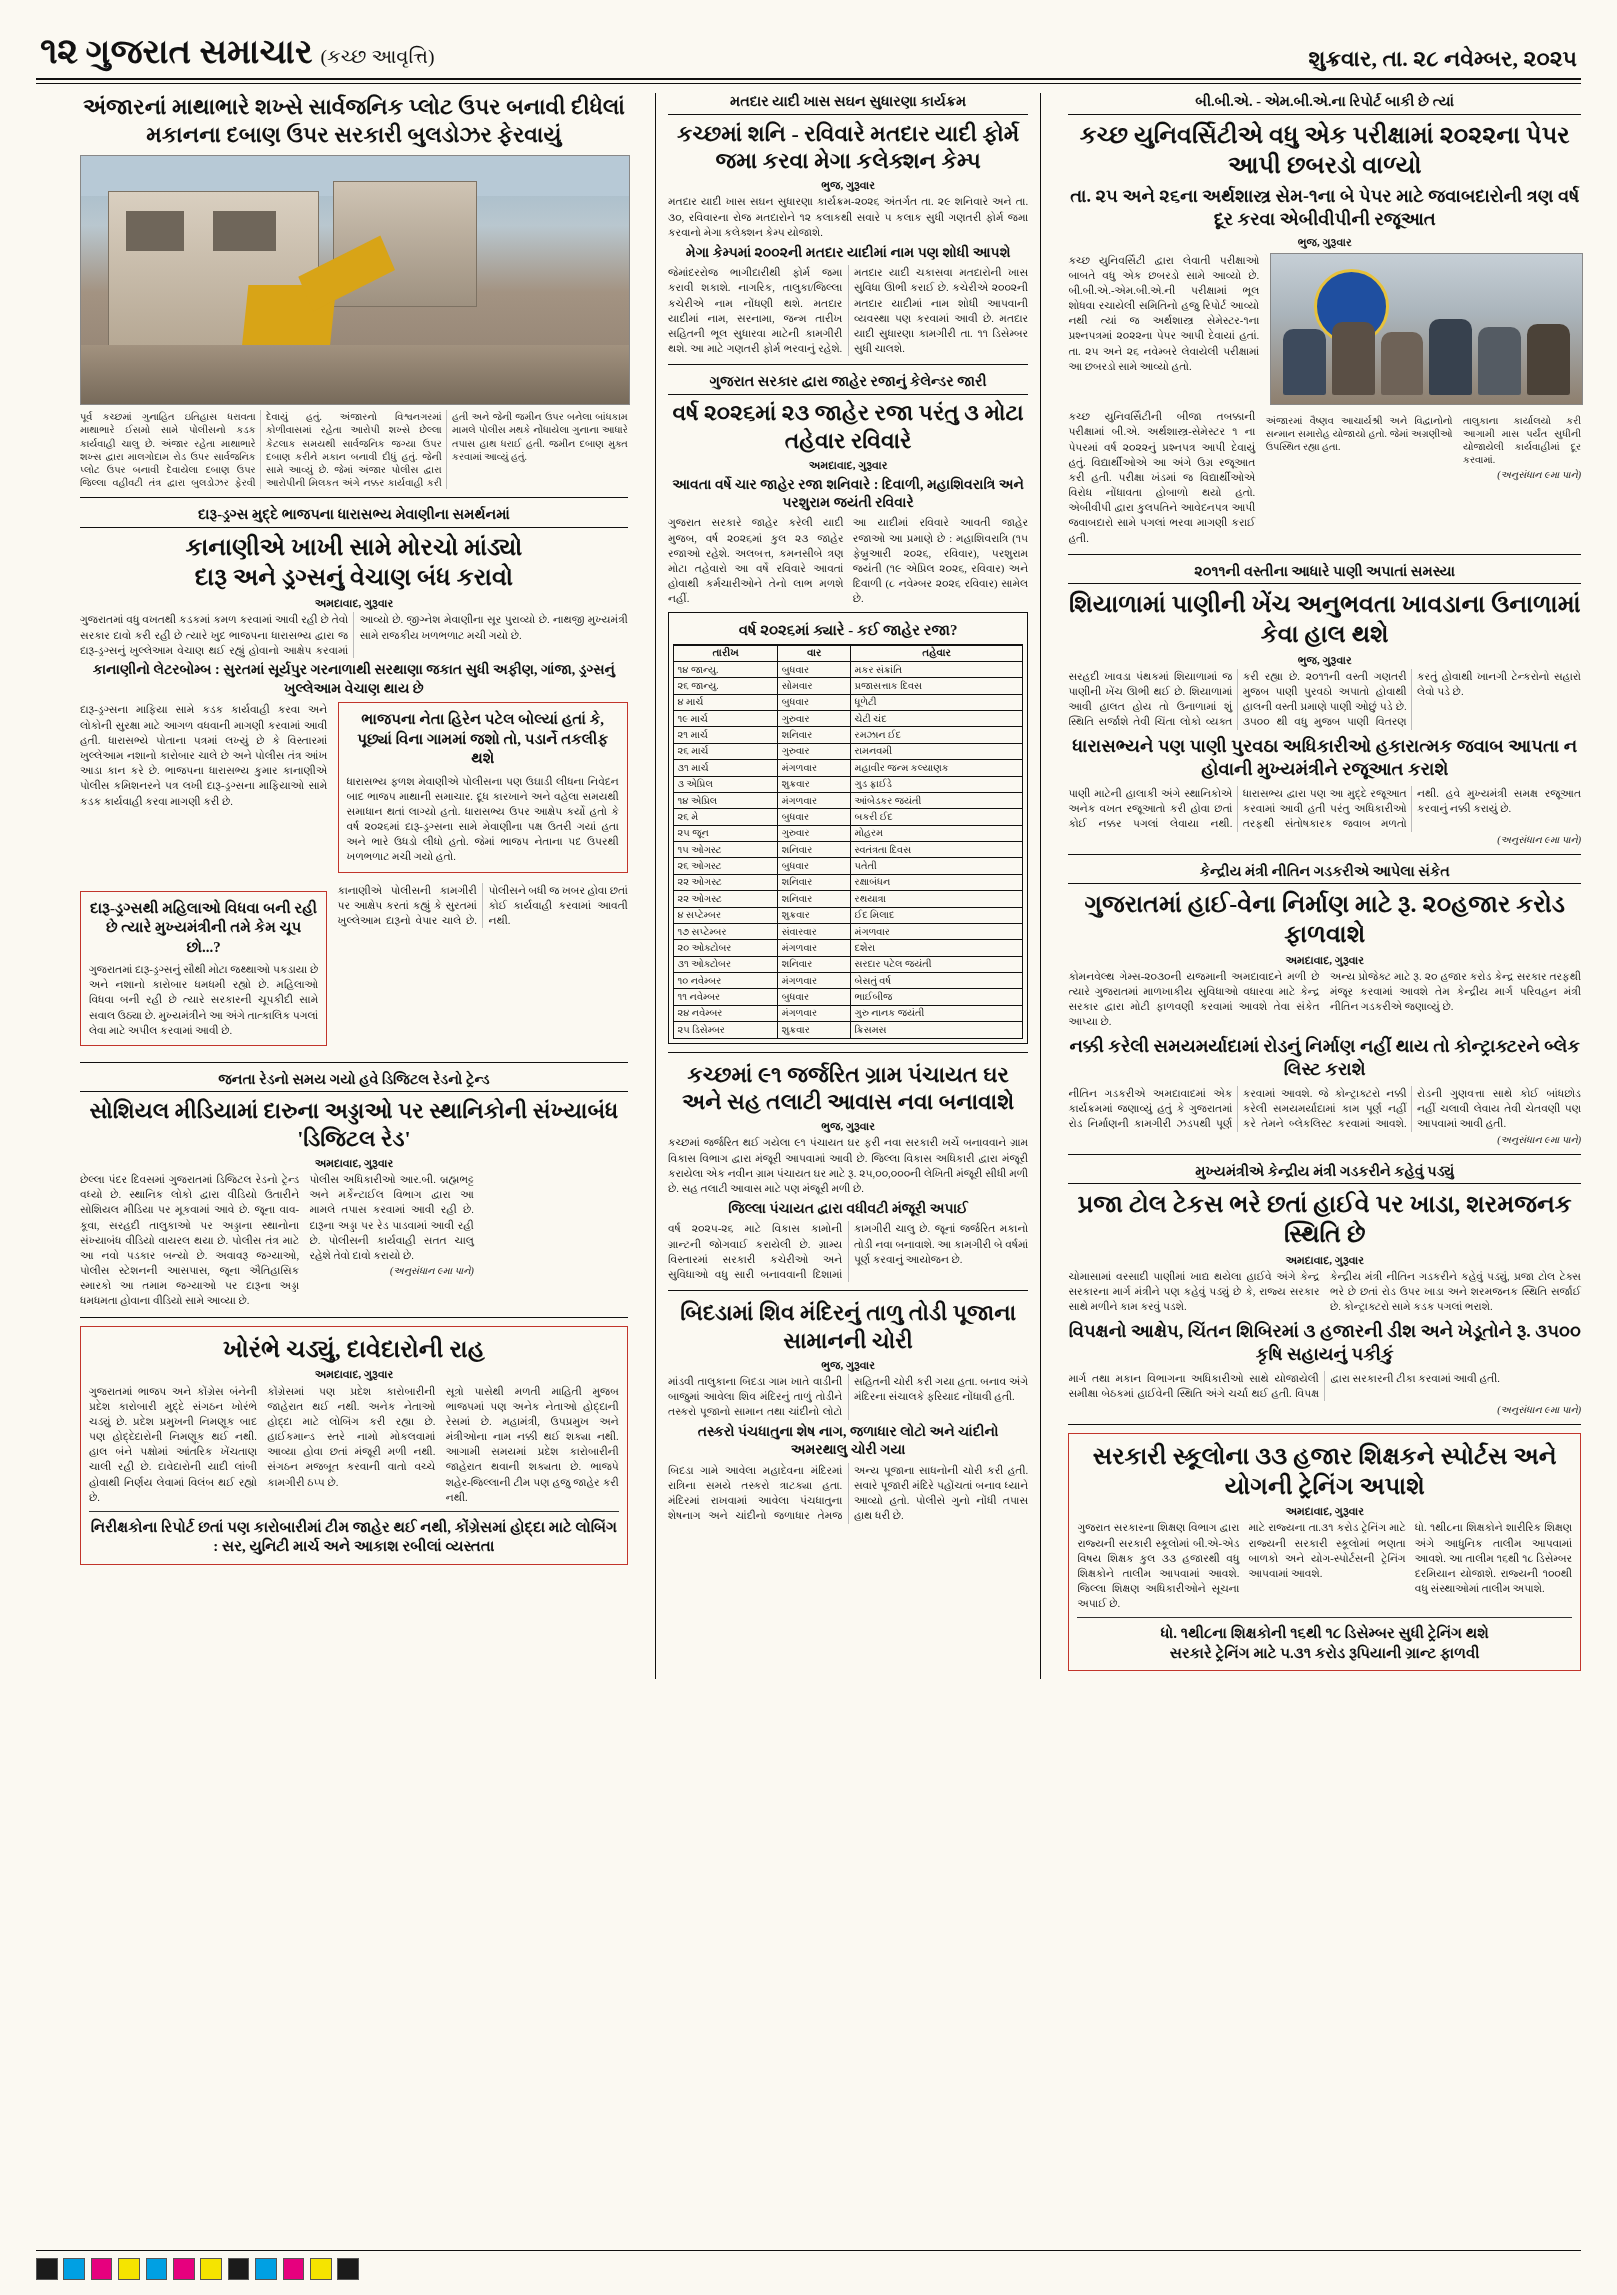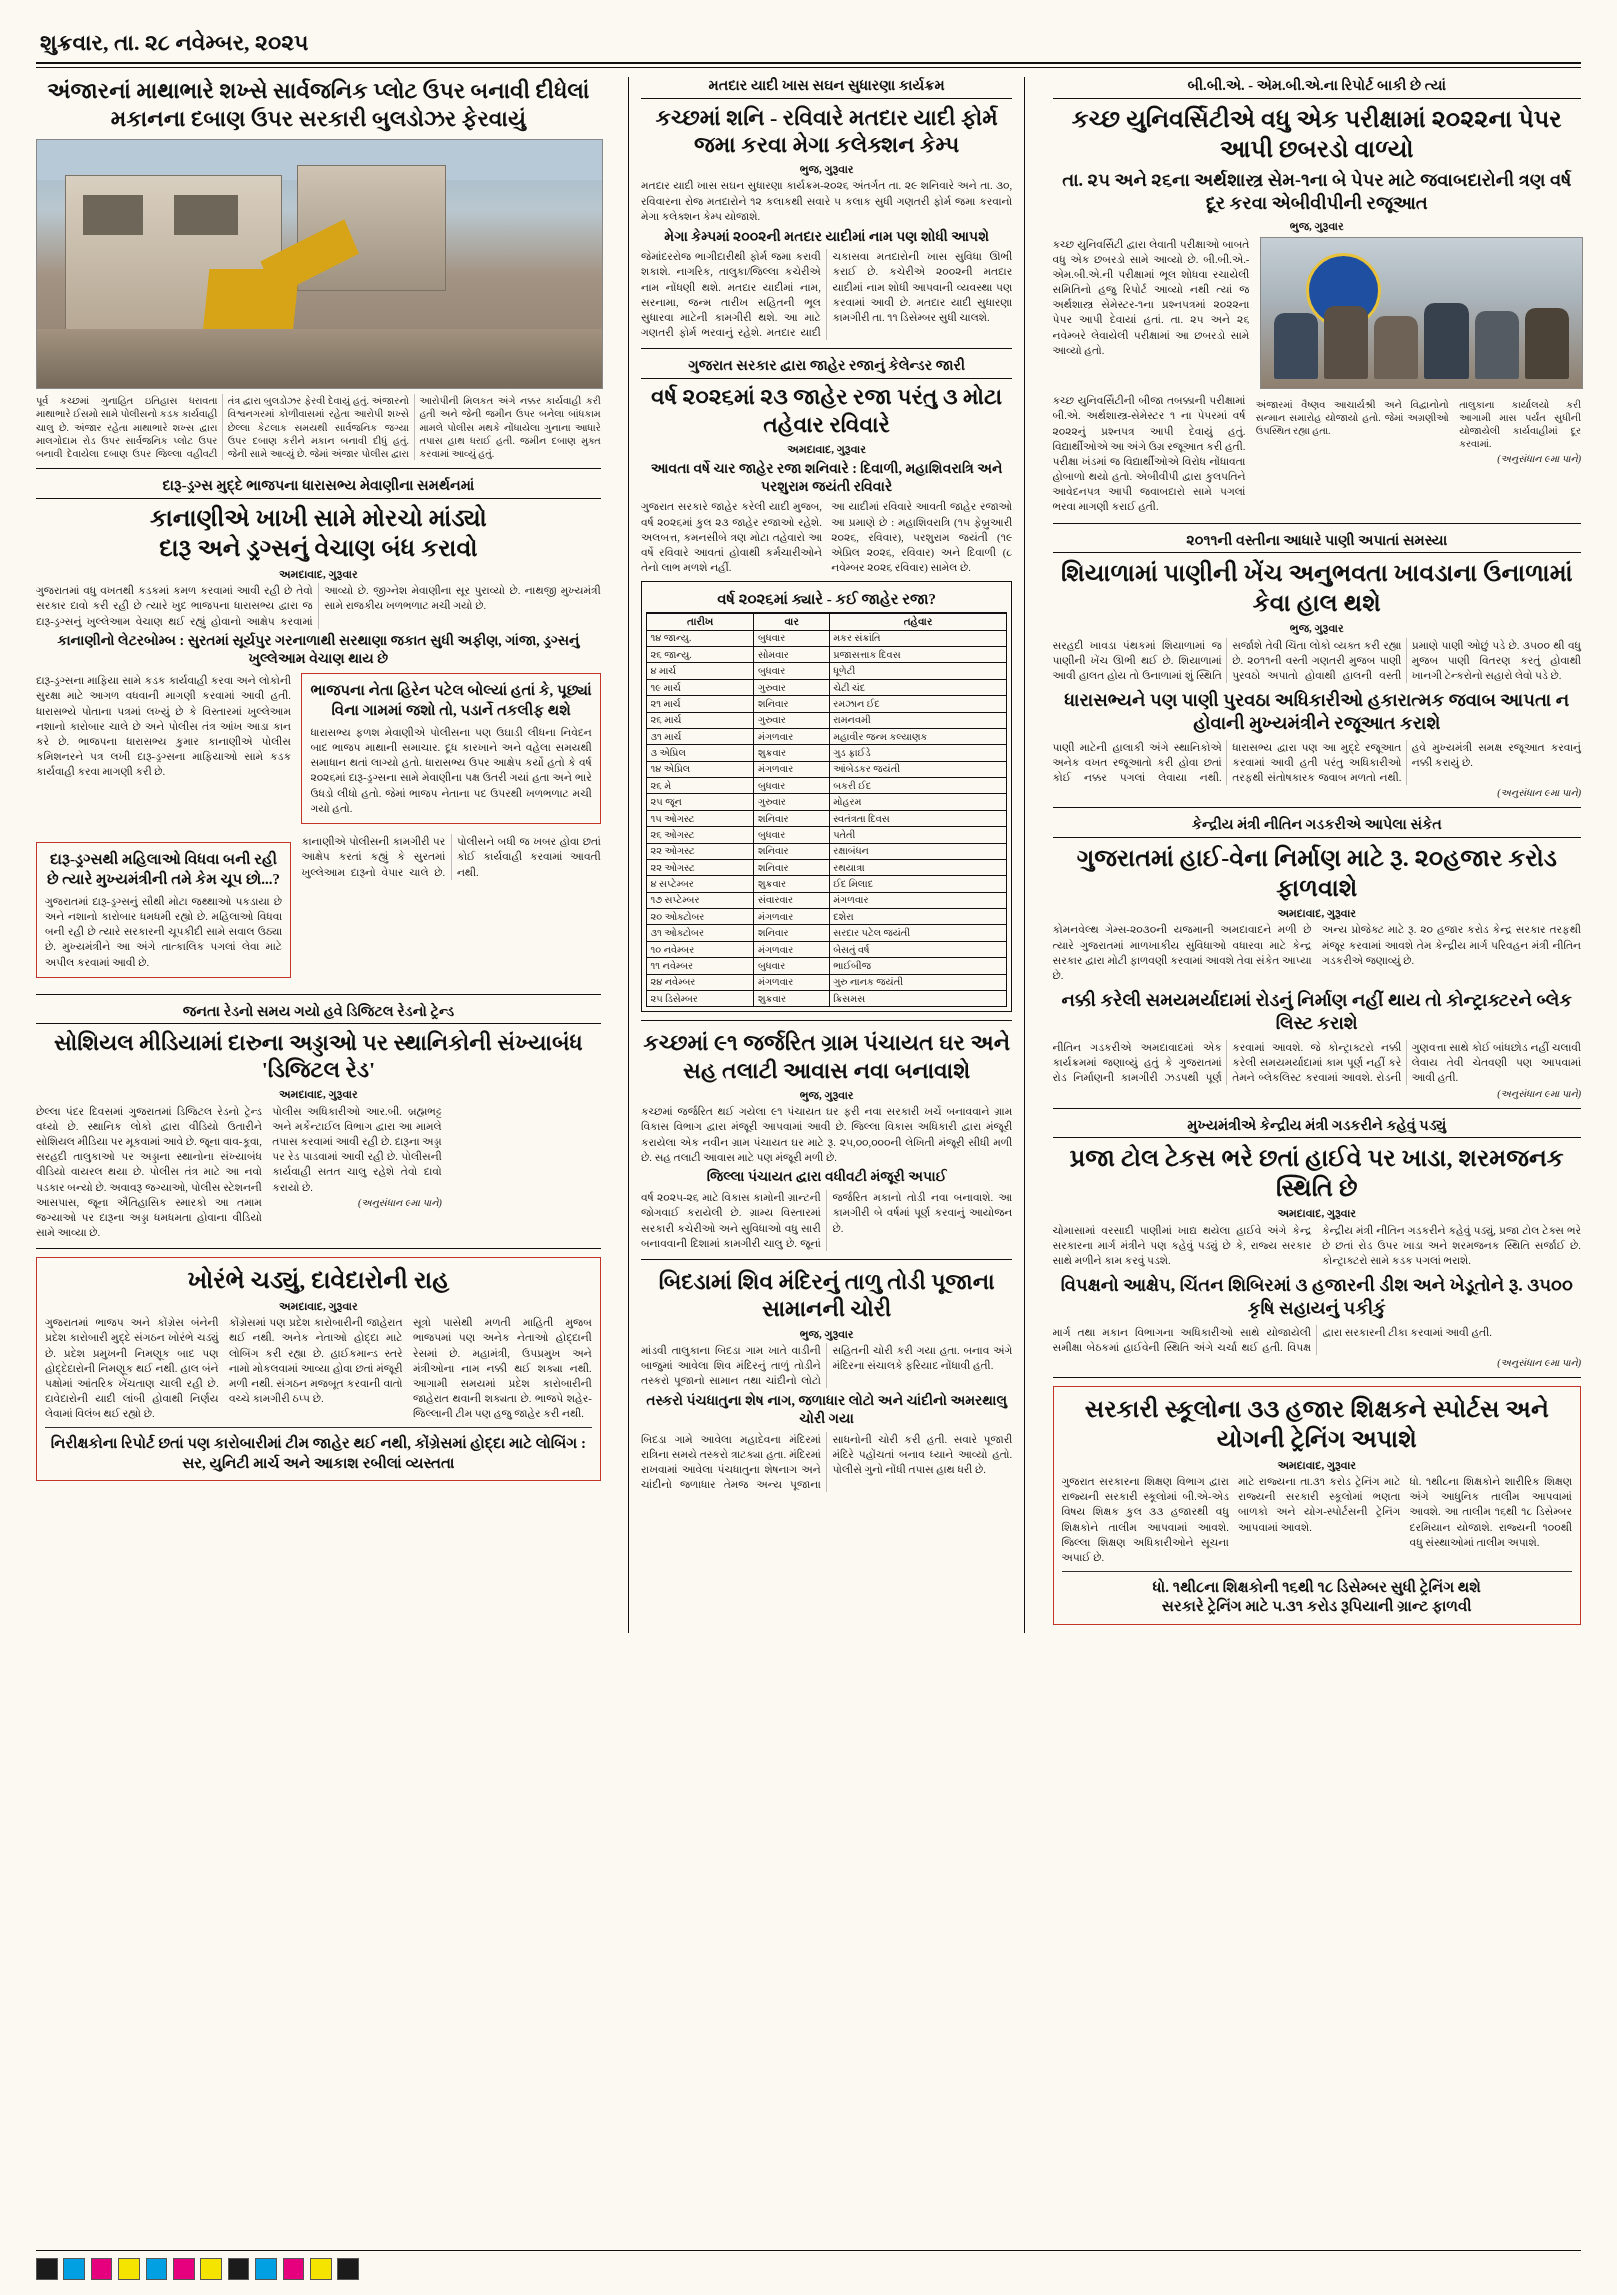--- a/index.html
+++ b/index.html
@@ -8,21 +8,21 @@
   
   .masthead{display:flex;align-items:flex-end;justify-content:space-between;padding:30px 40px 5.8px 40px;}
   .mh-left{display:flex;align-items:baseline;gap:8px;}
   .mh-pageno{font-size:36px;font-weight:bold;letter-spacing:-0.6px;}
   .mh-title{font-size:34px;font-weight:bold;}
   .mh-edition{font-size:19.6px;}
   .mh-right{font-size:22px;font-weight:bold;}
   .rule-top{border-top:2.3px solid #111;margin:0 36px;}
   .rule-thin{border-top:1.2px solid #111;margin:3.5px 36px 0 36px;}
   
-  .content{display:flex;gap:15px;padding:9.2px 36px 0 36px;box-sizing:border-box;}
+  .content{display:flex;gap:15px;padding:9.2px 36px 0 36px;box-sizing:border-box;margin-left:44px;}
   .col{box-sizing:border-box;}
   .col1{width:589px;padding-right:12.7px;}
   .col2{width:404px;padding:0 11.6px;border-left:1.2px solid #111;border-right:1.2px solid #111;}
   .col3{width:552px;padding-left:12.7px;}
   
   .hl-kicker{font-size:14.4px;text-align:center;font-weight:bold;border-bottom:1.2px solid #111;padding-bottom:3.5px;margin-bottom:4.6px;}
   .hl-1{font-size:24px;font-weight:bold;line-height:1.25;text-align:center;}
   .hl-2{font-size:22px;font-weight:bold;line-height:1.25;text-align:center;}
   .hl-3{font-size:18px;font-weight:bold;line-height:1.28;text-align:center;}
   .hl-4{font-size:15px;font-weight:bold;line-height:1.3;text-align:center;}
@@ -67,20 +67,25 @@
   .colorbar{position:absolute;left:36px;bottom:15px;display:flex;gap:5.8px;}
   .sw{width:19.6px;height:19.6px;border:0.6px solid #555;}
   .footer-line{position:absolute;left:36px;right:36px;bottom:44px;border-top:1.7px solid #111;}
 </style>
 </head>
 <body>
 
 <div class="page">
 
   <div class="masthead">
+    <div class="mh-left">
+      <span class="mh-pageno">૧૨</span>
+      <span class="mh-title">ગુજરાત સમાચાર</span>
+      <span class="mh-edition">(કચ્છ આવૃત્તિ)</span>
+    </div>
     <div class="mh-right">શુક્રવાર, તા. ૨૮ નવેમ્બર, ૨૦૨૫</div>
   </div>
   <div class="rule-top"></div>
   <div class="rule-thin"></div>
 
   <div class="content">
 
     <div class="col col1">
 
       <div>

